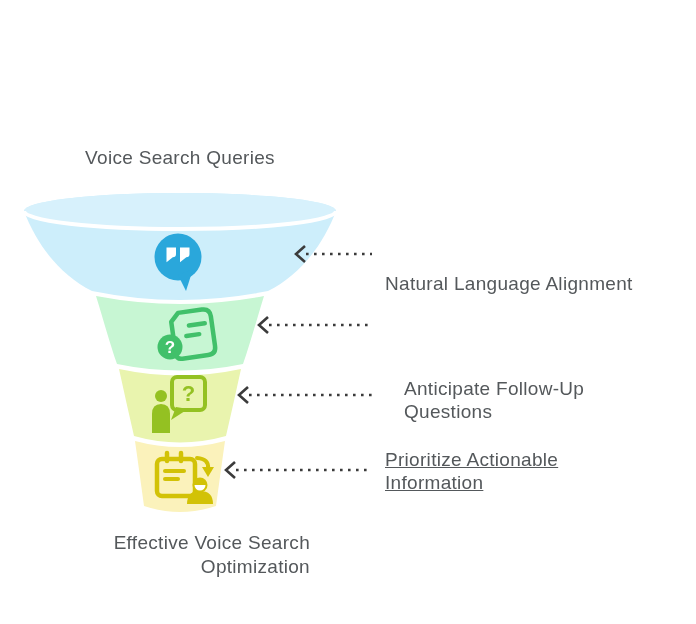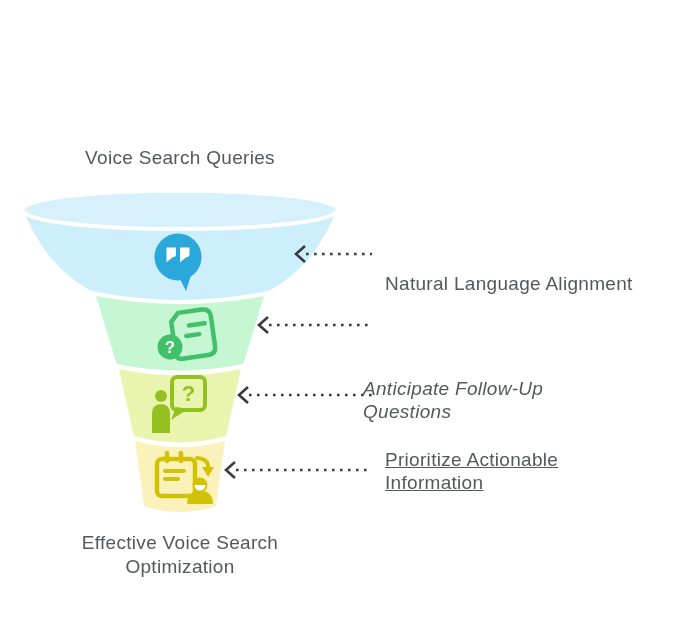--- a/index.html
+++ b/index.html
@@ -3,25 +3,25 @@
 <meta charset="utf-8">
 <style>
   html,body{margin:0;padding:0;background:#fff;}
   #stage{
     position:relative;width:696px;height:624px;background:#ffffff;overflow:hidden;
     font-family:"Liberation Sans",sans-serif;color:#54585b;
   }
   #funnel-svg{position:absolute;left:0;top:0;}
   .txt{position:absolute;letter-spacing:.3px;}
   .title{left:30px;top:146px;width:300px;text-align:center;font-size:19px;line-height:23px;}
-  .footer{left:50px;top:531px;width:260px;text-align:center;font-size:19px;line-height:24px;}
+  .footer{left:50px;top:531px;width:260px;text-align:right;font-size:19px;line-height:24px;}
   .lvl-label{font-size:19px;line-height:23px;}
   .lvl-label.l1{left:385px;top:244px;white-space:nowrap;margin-top:28px;}
   .lvl-label.l2{left:385px;top:315px;white-space:nowrap;}
-  .lvl-label.l3{left:363px;top:377px;width:230px;font-style:italic;}
+  .lvl-label.l3{left:404px;top:377px;width:230px;}
   .lvl-label.l4{left:385px;top:448px;width:230px;text-decoration:underline;}
   .qmark{font-family:"Liberation Sans",sans-serif;font-weight:bold;}
 </style>
 </head>
 <body>
 
 <div id="stage">
 
   <svg id="funnel-svg" width="696" height="624" viewBox="0 0 696 624">
 

